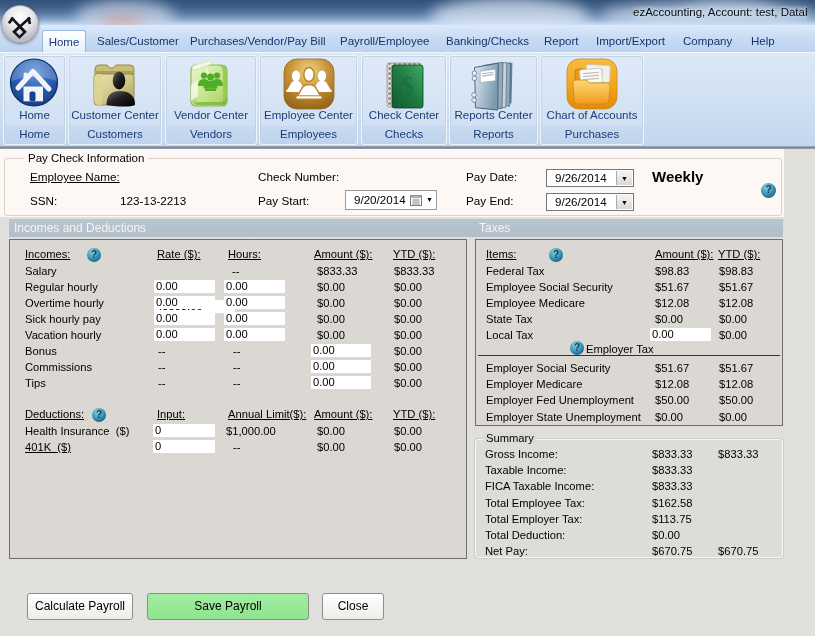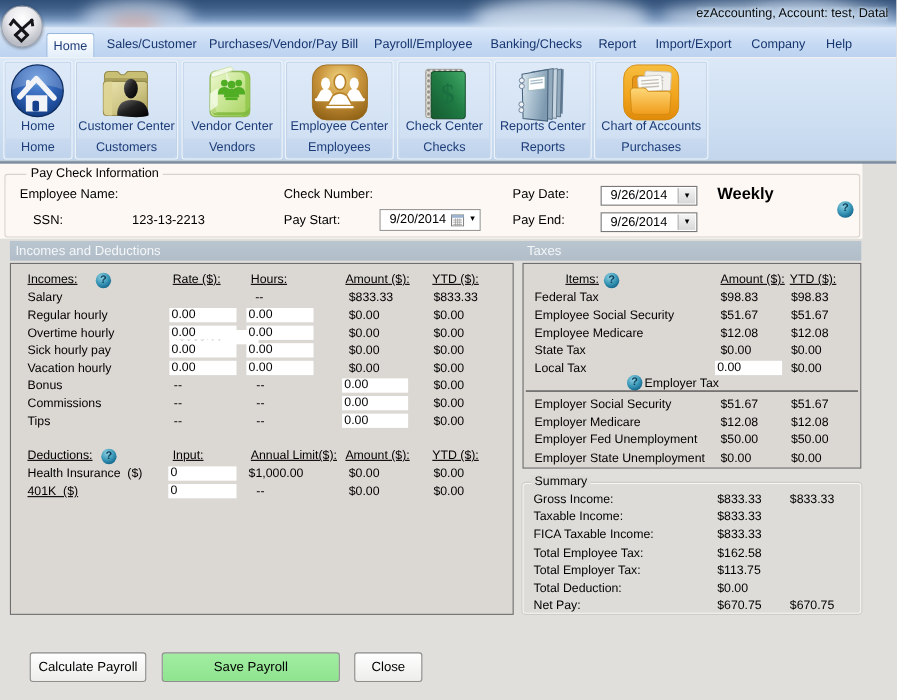--- a/index.html
+++ b/index.html
@@ -280,21 +280,21 @@
     <div class="gcap">Purchases</div>
   </div>
 </div>
 
 <div class="abs" style="left:0;top:146px;width:815px;height:3px;background:linear-gradient(to bottom,#a8b4c2,#76879b,#9aa8b8);"></div>
 
 <div class="abs" id="whitepanel">
   <div id="pcfieldset">
       <div id="pctitle" style="left:6px;margin-left:13px;">Pay Check Information</div>
     </div>
-  <div class="plabel" style="left:18px;top:21px;">Employee Name:</div>
+  <div class="plabel" style="left:30px;top:21px;text-decoration:underline;">Employee Name:</div>
   <div class="plabel" style="left:258px;top:21px;">Check Number:</div>
   <div class="plabel" style="left:466px;top:21px;">Pay Date:</div>
   <div class="field" style="left:546px;top:20px;width:88px;height:18px;line-height:16px;padding-left:8px;">9/26/2014
     <div class="combo-arrow">▼</div></div>
   <div class="plabel" style="left:652px;top:19px;font-size:15px;font-weight:bold;">Weekly</div>
 
   <div class="plabel" style="left:30px;top:45px;">SSN:</div>
   <div class="plabel" style="left:120px;top:45px;">123-13-2213</div>
   <div class="plabel" style="left:258px;top:45px;">Pay Start:</div>
   <div class="field" style="left:345px;top:41px;width:92px;height:20px;line-height:18px;padding-left:8px;border-color:#9a9a9a;">9/20/2014
@@ -388,21 +388,21 @@
   <div class="t" style="left:226px;top:206px;">$1,000.00</div>
   <div class="t" style="left:317px;top:206px;">$0.00</div>
   <div class="t" style="left:394px;top:206px;">$0.00</div>
 
   <div class="t u" style="left:25px;top:222px;">401K&nbsp;&nbsp;($)</div>
   <div class="inp" style="left:153px;top:221px;width:62px;">0</div>
   <div class="t" style="left:233px;top:222px;">--</div>
   <div class="t" style="left:317px;top:222px;">$0.00</div>
   <div class="t" style="left:394px;top:222px;">$0.00</div>
 
-  <div class="t u" style="left:514px;top:29px;">Items:</div>
+  <div class="t u" style="left:486px;top:29px;">Items:</div>
   <div class="orb" style="left:549px;top:29px;">?</div>
   <div class="t u" style="left:655px;top:29px;">Amount ($):</div>
   <div class="t u" style="left:718px;top:29px;">YTD ($):</div>
 
   <div class="t" style="left:486px;top:46px;">Federal Tax</div>
   <div class="t" style="left:655px;top:46px;">$98.83</div>
   <div class="t" style="left:719px;top:46px;">$98.83</div>
 
   <div class="t" style="left:486px;top:62px;">Employee Social Security</div>
   <div class="t" style="left:655px;top:62px;">$51.67</div>

